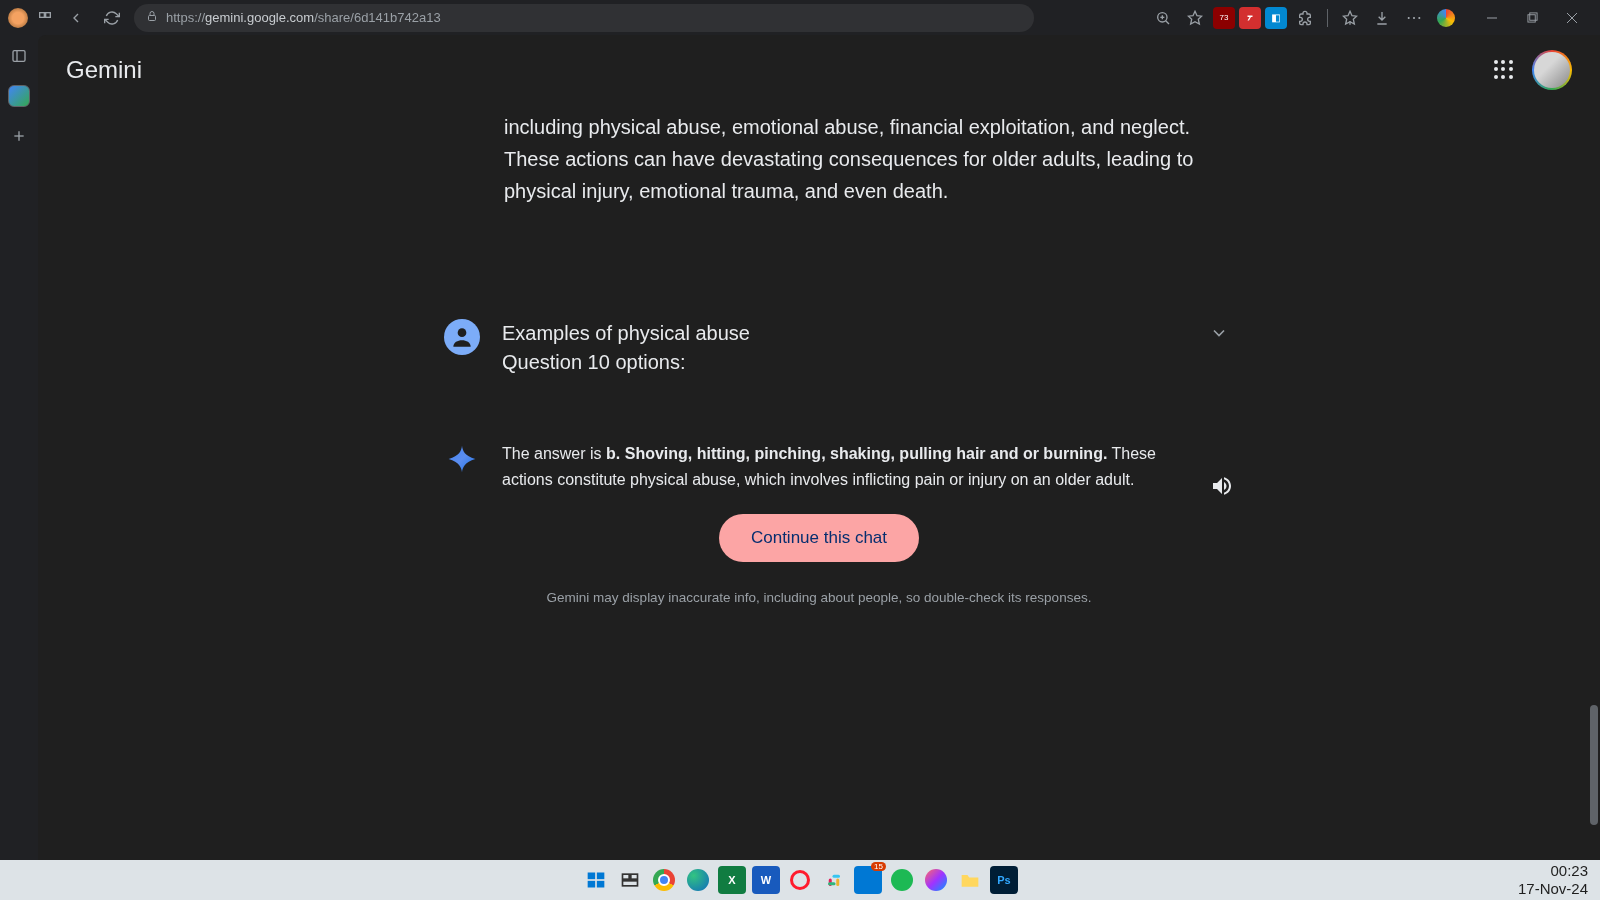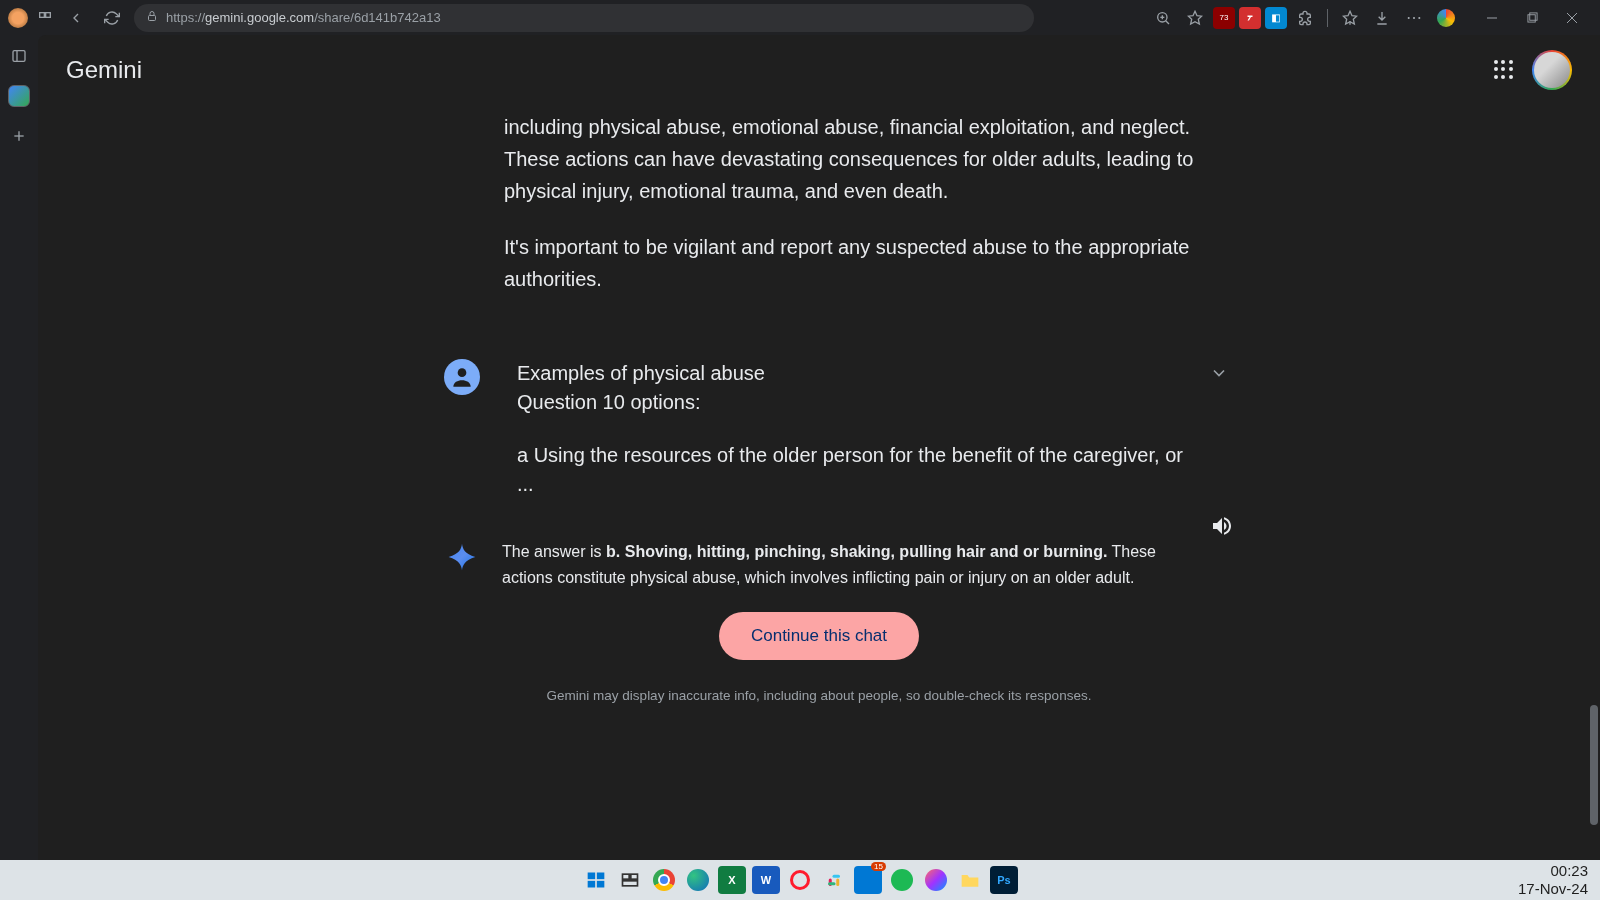--- a/index.html
+++ b/index.html
@@ -153,22 +153,22 @@
 .response-text {
   font-size: 20px;
   line-height: 1.6;
   color: #e8eaed;
   margin-bottom: 24px;
   padding-left: 60px;
   margin-top: 6px;
 }
 .user-block {
   display: flex;
-  gap: 37px;
-  margin-top: 64px;
+  gap: 22px;
+  margin-top: 112px;
   position: relative;
 }
 .user-avatar {
   width: 36px; height: 36px; border-radius: 50%;
   background: #7cacf8;
   display: flex; align-items: center; justify-content: center;
   flex-shrink: 0;
 }
 .user-avatar svg { fill: #1f1f1f; }
 .user-content {
@@ -394,34 +394,32 @@
       </div>
       <div class="avatar-ring">
         <div class="avatar-inner"></div>
       </div>
     </div>
   </div>
 
   <div class="content">
     <div class="chat-col">
       <p class="response-text">including physical abuse, emotional abuse, financial exploitation, and neglect. These actions can have devastating consequences for older adults, leading to physical injury, emotional trauma, and even death.</p>
-      <p class="response-text">It's important to be vigilant and report any suspected abuse to the appropriate authorities.</p>
 
       <div class="user-block">
         <div class="user-avatar">
           <svg width="26" height="26" viewBox="0 0 24 24">
               <circle cx="12" cy="8" r="4"></circle>
               <path d="M4 21c0-4 4-6 8-6s8 2 8 6"></path>
             </svg>
         </div>
         <div class="user-content">
           <div>Examples of physical abuse</div>
           <div>Question 10 options:</div>
           <div style="height:24px"></div>
-          <div>a Using the resources of the older person for the benefit of the caregiver, or ...</div>
         </div>
         <div class="expand-chevron">
           <svg width="20" height="20" viewBox="0 0 24 24" fill="none" stroke="currentColor" stroke-width="2">
               <polyline points="6 9 12 15 18 9"></polyline>
             </svg>
         </div>
         <div class="speaker-icon">
           <svg width="24" height="24" viewBox="0 0 24 24" fill="currentColor">
               <path d="M3 9v6h4l5 5V4L7 9H3z"></path>
               <path d="M16.5 12c0-1.77-1.02-3.29-2.5-4.03v8.05c1.48-.73 2.5-2.25 2.5-4.02zM14 3.23v2.06c2.89.86 5 3.54 5 6.71s-2.11 5.85-5 6.71v2.06c4.01-.91 7-4.49 7-8.77s-2.99-7.86-7-8.77z"></path>

